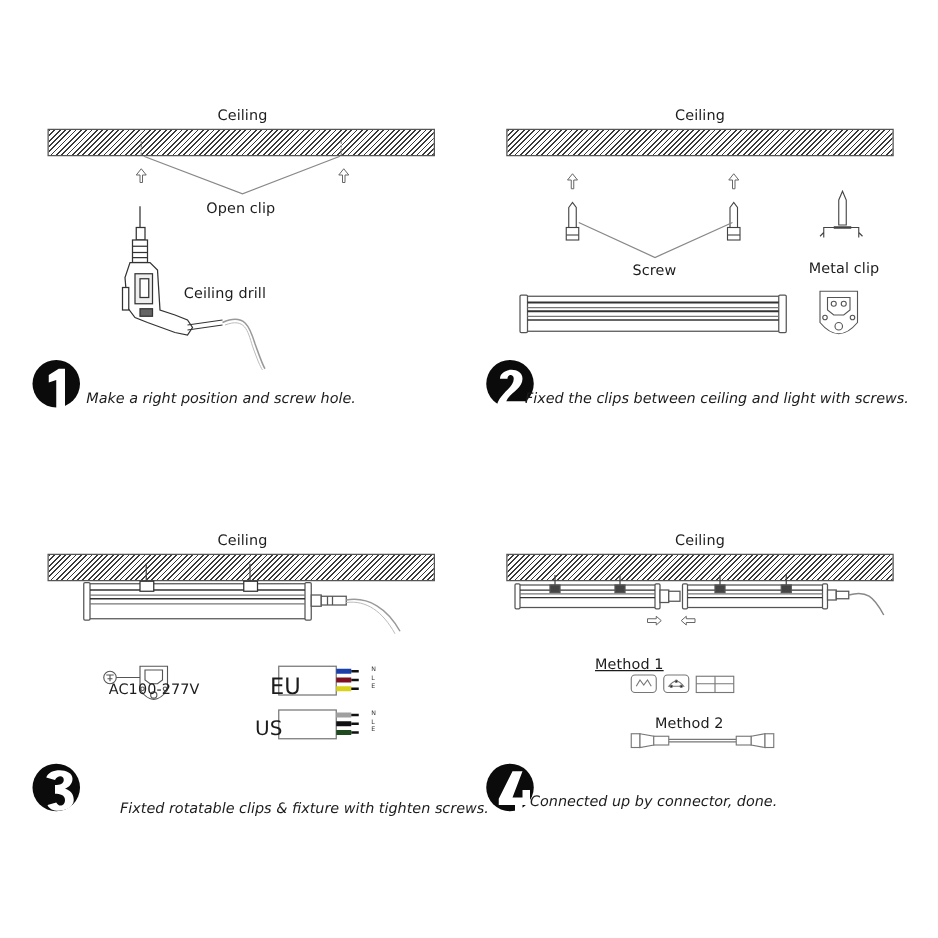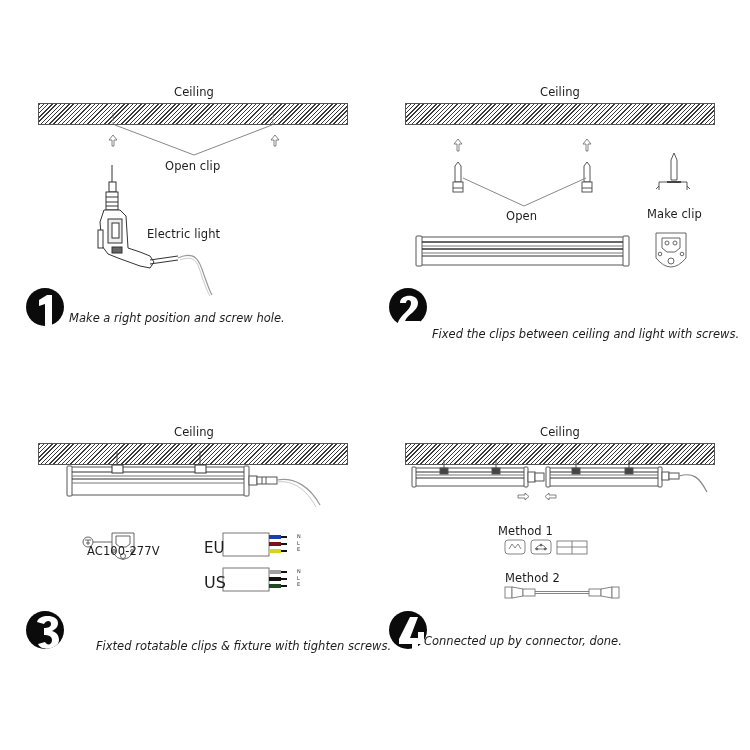--- a/index.html
+++ b/index.html
@@ -46,21 +46,21 @@
       <rect x="112" y="223" width="7" height="15"></rect>
       <rect x="98" y="230" width="5" height="18"></rect>
       <rect x="112" y="247" width="10" height="6" fill="#666"></rect>
       <path d="M150,260 L178,256" fill="none"></path>
       <path d="M150,264 L178,260" fill="none"></path>
     </g>
     <path d="M178,258 C 196,250 200,262 204,275 C 208,286 210,292 212,295" fill="none" stroke="#999" stroke-width="1.2"></path>
     <path d="M180,260 C 196,254 198,264 202,277 C 206,288 208,293 210,296" fill="none" stroke="#bbb" stroke-width="0.8"></path>
   </svg>
   <div class="label" style="left:165px;top:159px;">Open clip</div>
-  <div class="label" style="left:147px;top:227px;">Electric light</div>
+  <div class="label" style="left:147px;top:227px;">Ceiling drill</div>
 
   <svg class="step-badge" style="left:25px;top:287px;" viewBox="0 0 40 40">
     <circle cx="20" cy="20" r="19" fill="#0b0b0b"></circle>
     <path d="M14,13 L22,8 L27,8 L27,40 L20,40 L20,17 L14,19 Z" fill="#fff"></path>
   </svg>
   <div class="step-text" style="left:69px;top:311px;">Make a right position and screw hole.</div>
 </div>
 
 <div>
   <div class="label" style="left:540px;top:85px;">Ceiling</div>
@@ -102,28 +102,28 @@
     <g fill="#fff" stroke="#555" stroke-width="0.9">
       <path d="M281,233 L311,233 L311,258 Q296,276 281,258 Z"></path>
       <path d="M287,238 L305,238 L305,248 L300,252 L292,252 L287,248 Z"></path>
       <circle cx="292" cy="243" r="2"></circle>
         <circle cx="300" cy="243" r="2"></circle>
       <circle cx="285" cy="254" r="1.8"></circle>
         <circle cx="307" cy="254" r="1.8"></circle>
       <circle cx="296" cy="261" r="3"></circle>
     </g>
   </svg>
-  <div class="label" style="left:506px;top:209px;">Open</div>
-  <div class="label" style="left:647px;top:207px;">Make clip</div>
+  <div class="label" style="left:506px;top:209px;">Screw</div>
+  <div class="label" style="left:647px;top:207px;">Metal clip</div>
 
   <svg class="step-badge" style="left:388px;top:287px;" viewBox="0 0 40 40">
     <circle cx="20" cy="20" r="19" fill="#0b0b0b"></circle>
     <path d="M12,16 C12,7 30,6 30,16 C30,24 20,27 17,34 L32,34 L32,40 L9,40 C10,28 23,24 23,16 C23,12 18,12 18,16 Z" fill="#fff"></path>
   </svg>
-  <div class="step-text" style="left:432px;top:311px;margin-top:16px;">Fixed the clips between ceiling and light with screws.</div>
+  <div class="step-text" style="left:420px;top:311px;">Fixed the clips between ceiling and light with screws.</div>
 </div>
 
 <div>
   <div class="label" style="left:174px;top:425px;">Ceiling</div>
   <div class="ceiling" style="left:38px;top:443px;width:310px;"></div>
   <svg class="abs" style="left:0;top:415px;" width="375" height="200">
 
     <g fill="#fff" stroke="#555" stroke-width="1">
       <rect x="70" y="52" width="176" height="28"></rect>
       <rect x="67" y="51" width="5" height="30" rx="1"></rect>
@@ -184,21 +184,21 @@
     <div>N</div>
     <div>L</div>
     <div>E</div>
   </div>
   <div class="abs" style="left:297px;top:568px;font-size:5px;line-height:6.5px;color:#333;">
     <div>N</div>
     <div>L</div>
     <div>E</div>
   </div>
   <div class="label" style="left:87px;top:544px;text-align:center;">AC100-277V</div>
-  <div class="label" style="left:204px;top:539px;font-size:15px;">EU</div>
+  <div class="label" style="left:216px;top:539px;font-size:18px;">EU</div>
   <div class="label" style="left:204px;top:573px;font-size:16px;">US</div>
 
   <svg class="step-badge" style="left:25px;top:610px;" viewBox="0 0 40 40">
     <circle cx="20" cy="20" r="19" fill="#0b0b0b"></circle>
     <path d="M12,12 C14,4 33,4 33,13 C33,18 29,20 27,21 C31,22 34,25 34,30 C34,39 16,42 13,34 L20,32 C22,36 27,35 27,30 C27,26 23,25 19,25 L19,18 C23,18 26,17 26,14 C26,10 21,10 19,14 Z" fill="#fff"></path>
   </svg>
   <div class="step-text" style="left:69px;top:639px;margin-left:27px;">Fixted rotatable clips &amp; fixture with tighten screws.</div>
 </div>
 
 <div>
@@ -260,21 +260,21 @@
       <rect x="130" y="172" width="7" height="11"></rect>
       <path d="M137,172 L148,174 L148,181 L137,183 Z"></path>
       <rect x="148" y="174" width="12" height="7"></rect>
       <line x1="160" y1="176.5" x2="214" y2="176.5"></line>
       <line x1="160" y1="178.5" x2="214" y2="178.5"></line>
       <rect x="214" y="174" width="12" height="7"></rect>
       <path d="M226,174 L237,172 L237,183 L226,181 Z"></path>
       <rect x="237" y="172" width="7" height="11"></rect>
     </g>
   </svg>
-  <div class="label" style="left:498px;top:524px;">Method 1</div>
-  <div class="label" style="left:505px;top:571px;text-align:right;">Method 2</div>
+  <div class="label" style="left:476px;top:524px;text-decoration:underline;">Method 1</div>
+  <div class="label" style="left:524px;top:571px;text-align:right;">Method 2</div>
 
   <svg class="step-badge" style="left:388px;top:610px;" viewBox="0 0 40 40">
     <circle cx="20" cy="20" r="19" fill="#0b0b0b"></circle>
     <path d="M22,7 L30,7 L22,28 L30,28 L30,22 L36,22 L36,34 L30,34 L30,40 L24,40 L24,34 L11,34 L11,29 Z" fill="#fff"></path>
   </svg>
   <div class="step-text" style="left:424px;top:634px;">Connected up by connector, done.</div>
 </div>
 
 </body></html>

